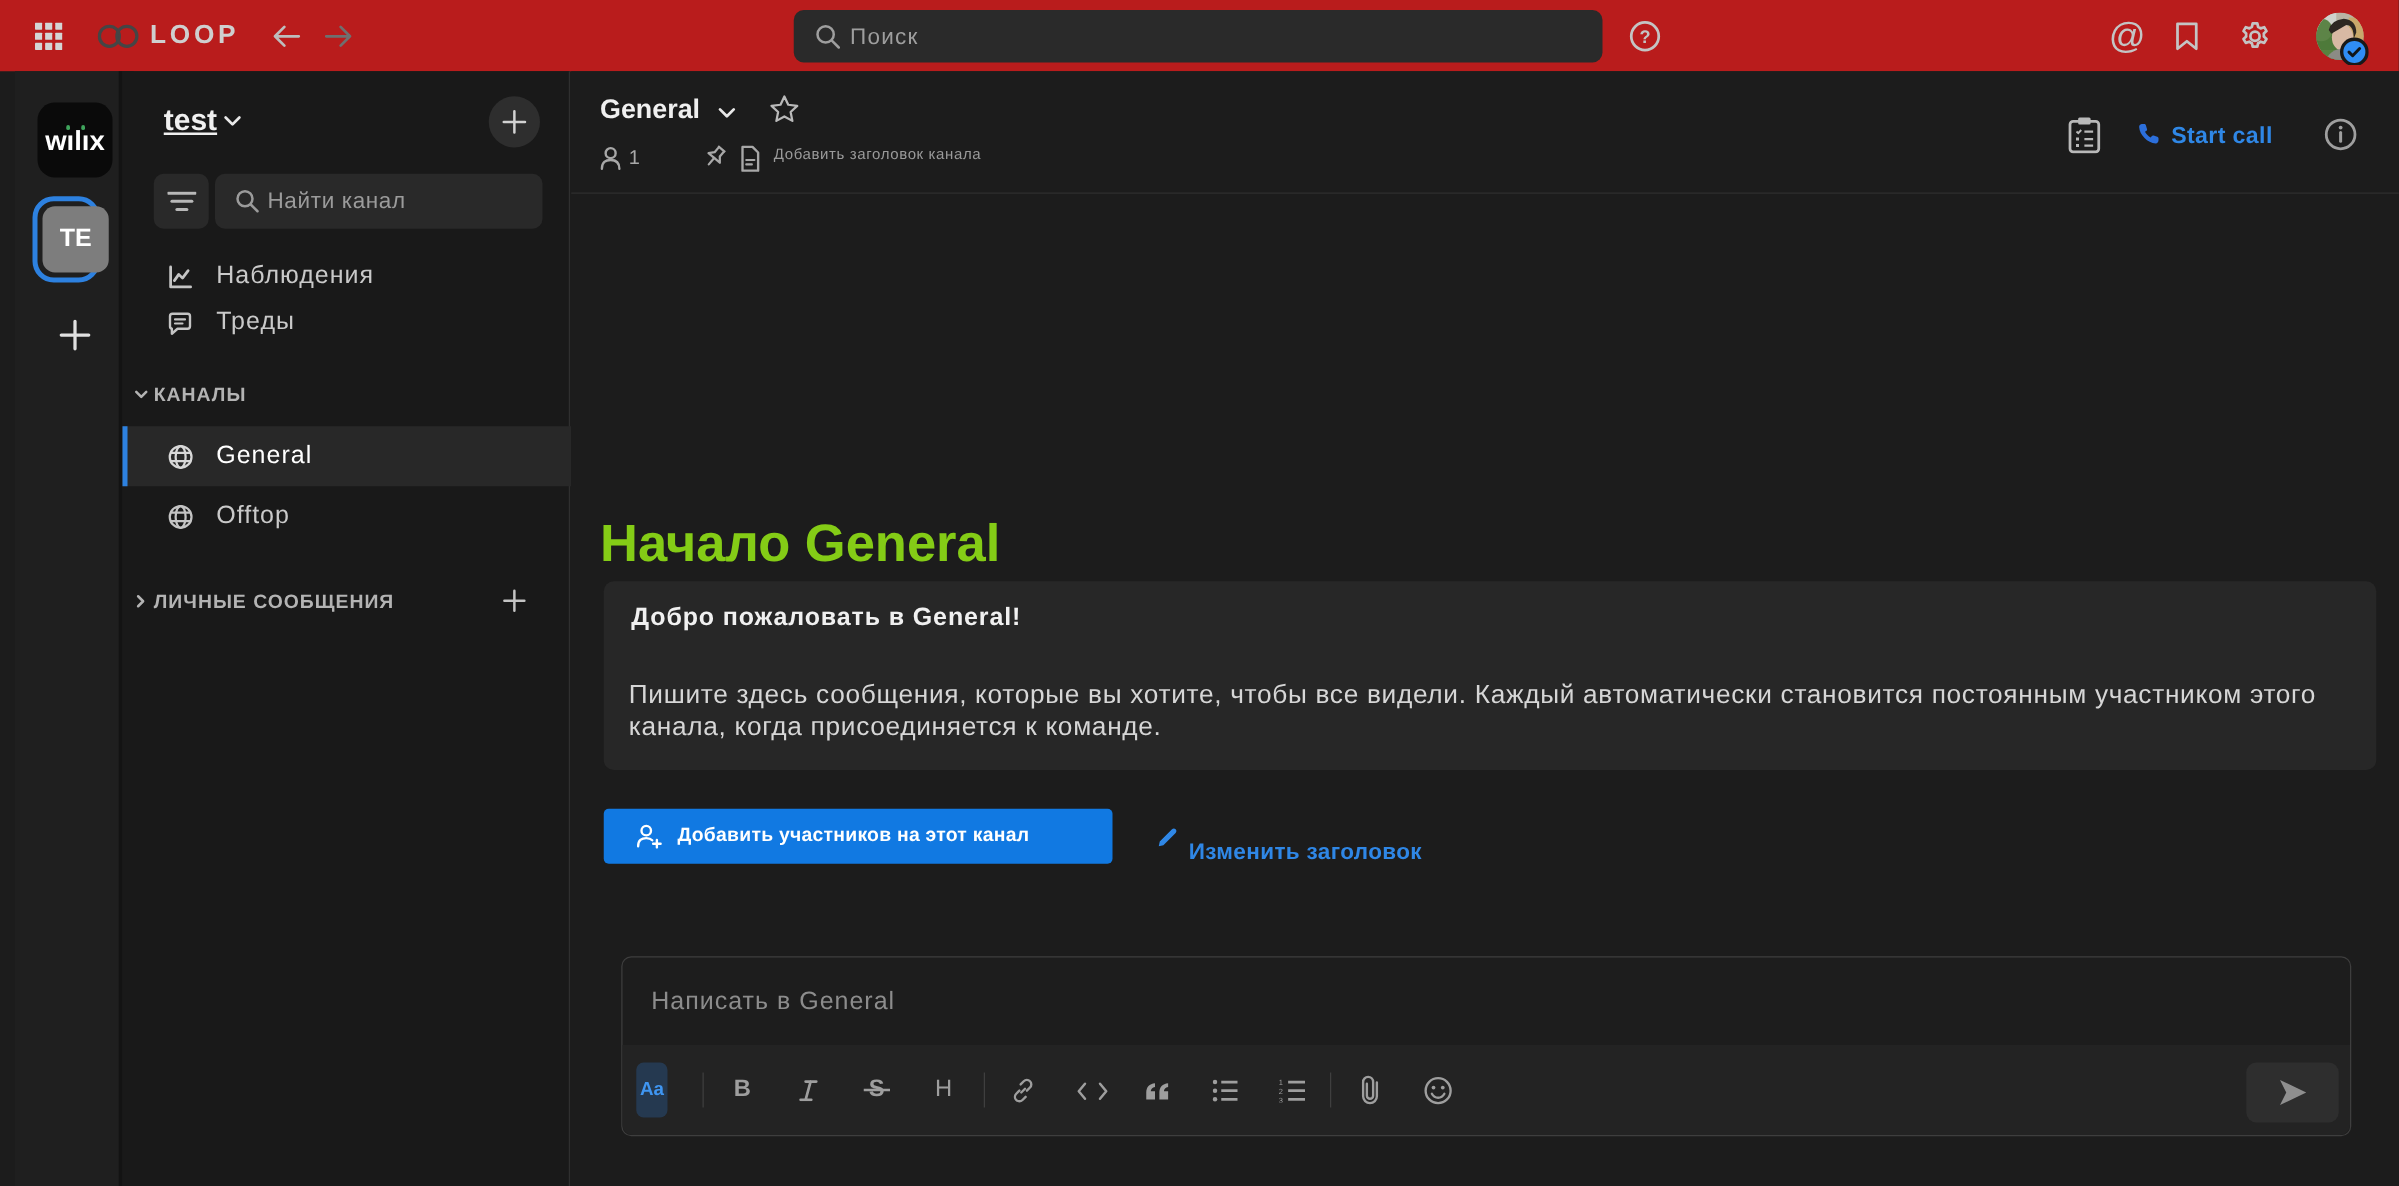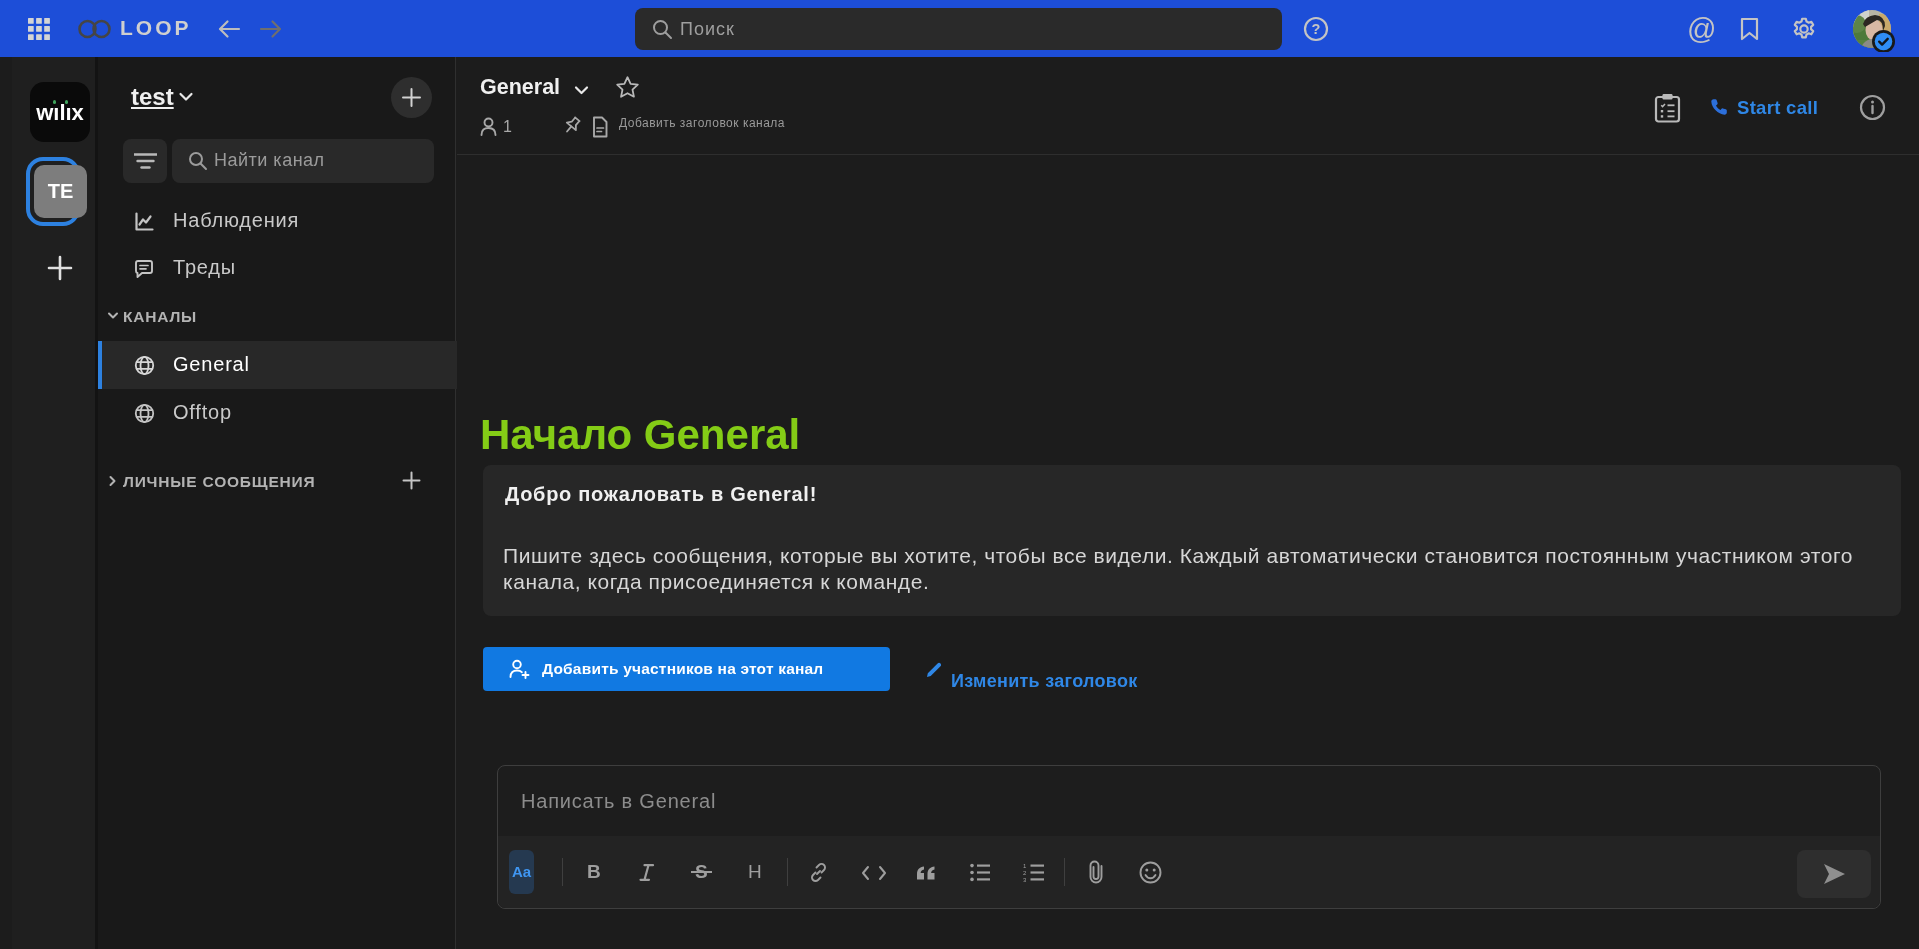--- a/index.html
+++ b/index.html
@@ -2,21 +2,21 @@
 <html><head>
 <meta charset="utf-8">
 <style>
   * { margin:0; padding:0; box-sizing:border-box; }
   html,body { width:1919px; height:949px; overflow:hidden; background:#1c1c1c;
     font-family:"Liberation Sans", sans-serif; }
   .abs { position:absolute; }
   svg { display:block; }
 
   
-  #topbar { position:absolute; left:0; top:0; width:1919px; height:57px; background:#1d4ed8;padding-left:11px; }
+  #topbar { position:absolute; left:0; top:0; width:1919px; height:57px; background:#b91c1c;padding-left:11px; }
   #searchbox { position:absolute; left:635px; top:8px; width:647px; height:42px;
     background:#2a2a2a; border-radius:8px; color:#9e9e9e; font-size:18px; letter-spacing:1px; }
   #searchbox span { position:absolute; left:45px; top:11px; }
 
   
   #teamrail { position:absolute; left:12px; top:57px; width:95px; height:892px; background:#1f1f1f; }
   #railsep { position:absolute; left:95px; top:57px; width:3px; height:892px; background:#131313; }
   #wilix { position:absolute; left:18px; top:25px; width:60px; height:60px; border-radius:14px;
     background:#0a0a0a; color:#fff; font-weight:bold; font-size:22px; text-align:center; line-height:62px; }
   #teamTE { position:absolute; left:14px; top:100px; width:54px; height:69px; border-radius:17px;
@@ -178,21 +178,21 @@
     <span>Найти канал</span>
   </div>
 
   <div class="sideitem" style="top:140px;">
     <svg class="ic" width="20" height="20" viewBox="0 0 20 20">
       <path d="M2.5 1.5 V17.5 H18.5" fill="none" stroke="#c4c4c4" stroke-width="2.2" stroke-linecap="round" stroke-linejoin="round"></path>
       <path d="M5.5 12.5 L9 7.5 L12 10.5 L16.5 4.5" fill="none" stroke="#c4c4c4" stroke-width="2.2" stroke-linecap="round" stroke-linejoin="round"></path>
     </svg>
     <span class="txt">Наблюдения</span>
   </div>
-  <div class="sideitem" style="top:187px;">
+  <div class="sideitem" style="top:177px;">
     <svg class="ic" width="20" height="20" viewBox="0 0 20 20">
       <path d="M4 2 H16 A2 2 0 0 1 18 4 V12 A2 2 0 0 1 16 14 H8 L3.5 18 V14 A2 2 0 0 1 2 12 V4 A2 2 0 0 1 4 2 Z" fill="none" stroke="#c4c4c4" stroke-width="1.9" stroke-linejoin="round"></path>
       <path d="M6 6.5 H14 M6 9.8 H12" stroke="#c4c4c4" stroke-width="1.7" stroke-linecap="round"></path>
     </svg>
     <span class="txt">Треды</span>
   </div>
 
   <svg class="abs" style="left:9px; top:254px;" width="12" height="10" viewBox="0 0 12 10">
     <path d="M2 2.5 L6 6.5 L10 2.5" fill="none" stroke="#b3b3b3" stroke-width="2" stroke-linecap="round" stroke-linejoin="round"></path>
   </svg>

